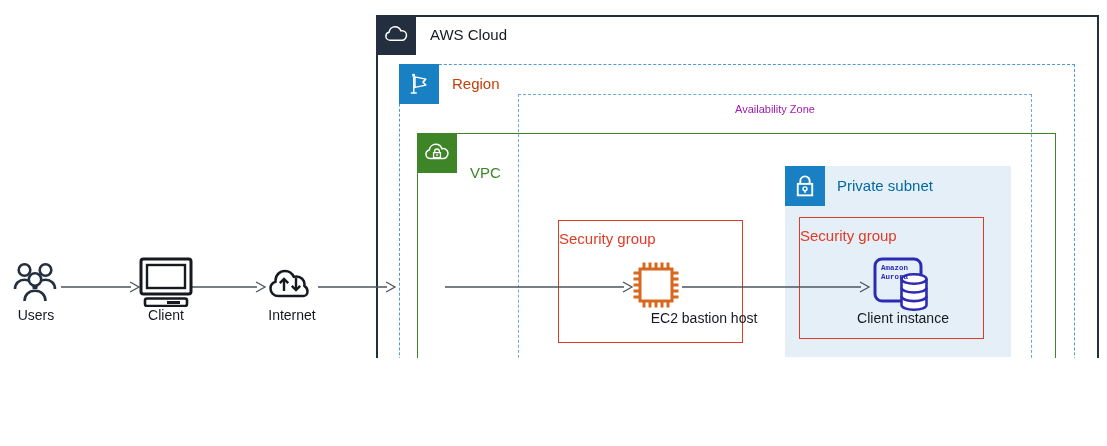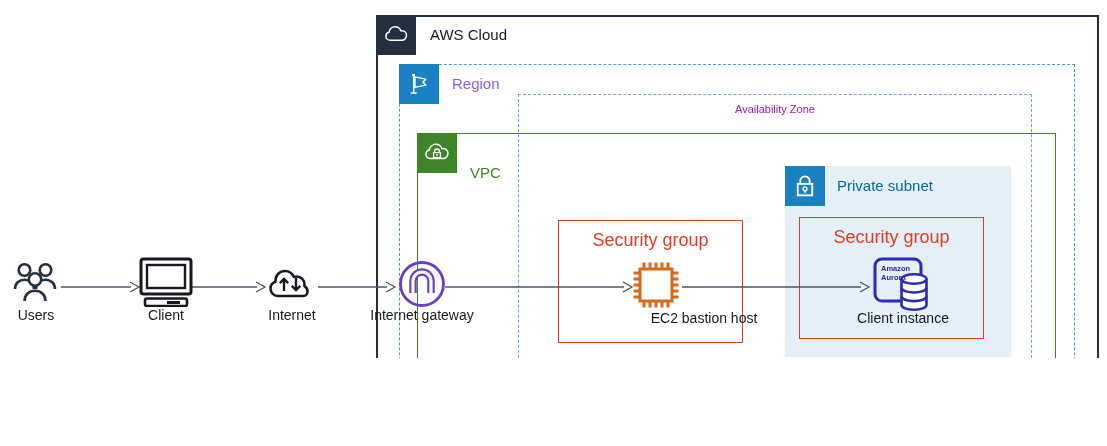--- a/index.html
+++ b/index.html
@@ -13,28 +13,28 @@
   .vpc-box{border:1px solid #3E8527;}
   .subnet-public{background:#EBF3E7;}
   .subnet-private{background:#E4EFF8;}
   .sg-box{border:1px solid #E03B24;}
   .hdr-icon{position:absolute;width:40px;height:40px;display:flex;align-items:center;justify-content:center;}
   .hdr-label{position:absolute;left:52px;top:0;height:40px;line-height:40px;font-size:15px;white-space:nowrap;}
   .navy-bg{background:#232F3E;}
   .blue-bg{background:#1A80C4;}
   .green-bg{background:#3E8527;}
   .lbl-dark{color:#16191F;}
-  .lbl-region{color:#8b5cf6;}
+  .lbl-region{color:#c2410c;}
   .lbl-az{color:#a21caf;position:absolute;top:8px;left:0;width:100%;text-align:center;font-size:11px;}
   .lbl-green{color:#3E8527;margin-top:20px;}
   .lbl-private{color:#0369a1;}
-  .lbl-sg{position:absolute;top:9px;left:0;width:100%;text-align:center;font-size:18px;color:#E03B24;}
+  .lbl-sg{position:absolute;top:9px;left:0;width:100%;text-align:left;font-size:15px;color:#E03B24;}
   .node{position:absolute;}
   .node-label{position:absolute;font-size:14px;color:#16191F;white-space:nowrap;transform:translateX(-50%);}
-  .aurora-badge{position:absolute;left:8px;top:7px;width:38px;font-size:7.5px;font-weight:bold;line-height:1.25;color:#2D2BB4;}
+  .aurora-badge{position:absolute;left:8px;top:7px;width:38px;font-size:7.5px;font-weight:bold;line-height:1.25;color:#2D2BB4;font-family:Liberation Mono, monospace;}
   svg{display:block;}
 </style>
 </head>
 <body>
 
 <div class="canvas">
 
   <div class="box cloud-box" style="left:376px;top:15px;width:723px;height:422px;">
     <div class="hdr-icon navy-bg" style="left:-2px;top:-2px;">
       <svg width="30" height="30" viewBox="0 0 40 40">
@@ -135,28 +135,20 @@
     <svg width="54" height="40" viewBox="0 0 54 40">
       <path d="M13.5 33 C8.9 33 5.5 29.6 5.5 25.6 C5.5 22.4 7.6 19.7 10.6 18.8 C10.5 18.3 10.5 17.9 10.5 17.4 C10.5 12.2 14.7 8 19.9 8 C23.9 8 27.3 10.4 28.7 13.9 C29.6 13.6 30.5 13.4 31.5 13.4 C35.9 13.4 39.5 17 39.5 21.4 C39.5 21.9 39.4 22.4 39.3 22.9 C41.2 24.1 42.5 26.1 42.5 28.4 C42.5 30.9 40.7 33 38.2 33 Z" fill="none" stroke="#16191F" stroke-width="2.5" stroke-linejoin="round"></path>
       <line x1="19" y1="28" x2="19" y2="16" stroke="#16191F" stroke-width="2.4"></line>
       <path d="M14.8 20.2 L19 16 L23.2 20.2" fill="none" stroke="#16191F" stroke-width="2.4"></path>
       <line x1="31" y1="15" x2="31" y2="27" stroke="#16191F" stroke-width="2.4"></line>
       <path d="M26.8 22.8 L31 27 L35.2 22.8" fill="none" stroke="#16191F" stroke-width="2.4"></path>
     </svg>
     <span class="node-label" style="left:27px;top:44px;">Internet</span>
   </div>
 
-  <div class="node" style="left:397px;top:259px;">
-    <svg width="50" height="50" viewBox="0 0 50 50">
-      <circle cx="25" cy="25" r="21.5" fill="none" stroke="#6B3EC9" stroke-width="2.8"></circle>
-      <path d="M16 34 V22 a9 9 0 0 1 18 0 V34" fill="none" stroke="#6B3EC9" stroke-width="7.5"></path>
-      <path d="M16 34 V22 a9 9 0 0 1 18 0 V34" fill="none" stroke="#fff" stroke-width="3.2"></path>
-    </svg>
-    <span class="node-label" style="left:25px;top:48px;">Internet gateway</span>
-  </div>
 
   <div class="node" style="left:630px;top:259px;">
     <svg width="52" height="52" viewBox="0 0 52 52">
       <g stroke="#D9671E" stroke-width="3" fill="none">
         <rect x="10" y="10" width="32" height="32"></rect>
         <line x1="14" y1="3.5" x2="14" y2="10"></line>
           <line x1="20" y1="3.5" x2="20" y2="10"></line>
           <line x1="26" y1="3.5" x2="26" y2="10"></line>
           <line x1="32" y1="3.5" x2="32" y2="10"></line>
           <line x1="38" y1="3.5" x2="38" y2="10"></line>

